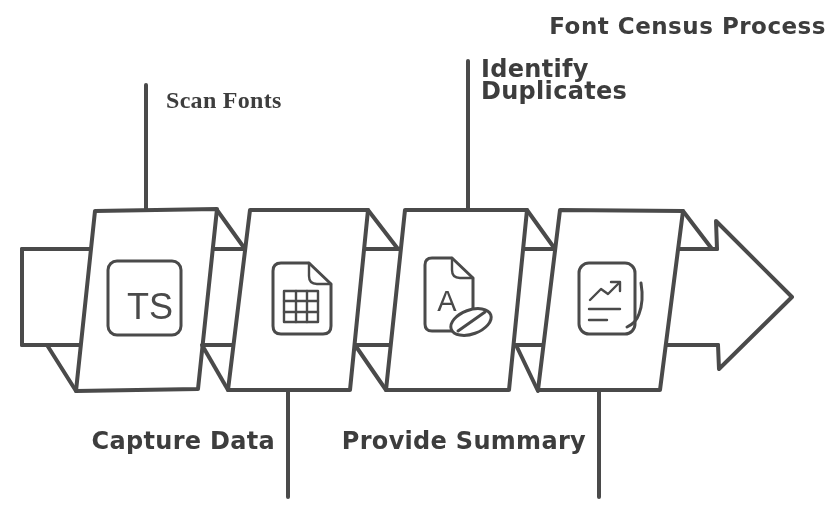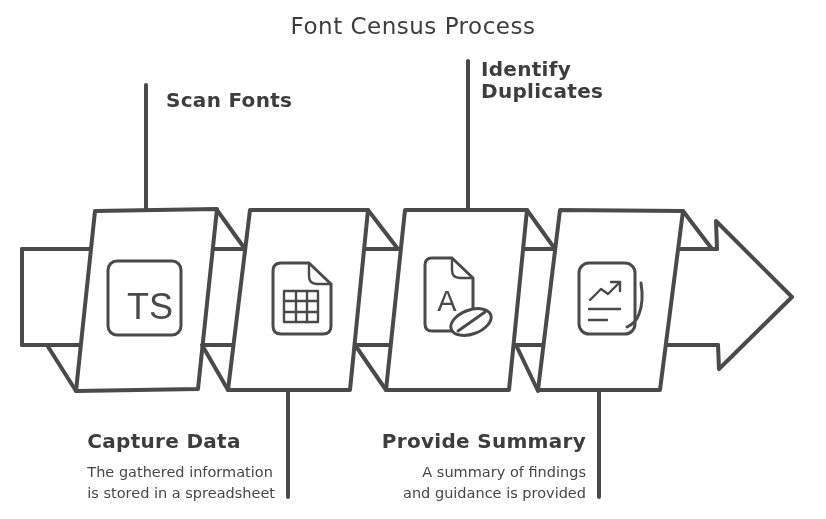--- a/index.html
+++ b/index.html
@@ -9,36 +9,36 @@
     --background:#ffffff;
   }
   html,body{margin:0;padding:0;background:var(--background);}
   .canvas{
     position:relative;width:826px;height:519px;overflow:hidden;
     background:var(--background);
     font-family:"DejaVu Sans","Liberation Sans",sans-serif;
   }
   .title{
     position:absolute;top:13px;left:0;right:0;
-    text-align:center;font-size:23px;font-weight:400;
+    text-align:right;font-size:23px;font-weight:700;
     letter-spacing:.5px;color:var(--heading-text);
   }
   .label{position:absolute;}
   .label h3{
-    margin:0;font-size:20px;font-weight:700;
+    margin:0;font-size:24px;font-weight:700;
     color:var(--heading-text);line-height:22px;letter-spacing:.3px;
   }
   .label p{
     margin:10px 0 0;font-size:14.5px;line-height:21px;
     color:var(--body-text);white-space:pre-line;
   }
-  .label.top-1{left:166px;top:89px;}
+  .label.top-1{left:166px;top:89px;font-family:Liberation Serif, serif;}
   .label.top-2{left:481px;top:58px;}
   .label.top-2 h3{width:130px;}
-  .label.bottom-1{right:551px;top:430px;text-align:left;}
+  .label.bottom-1{right:551px;top:430px;text-align:right;}
   .label.bottom-2{right:240px;top:430px;text-align:right;}
   svg{position:absolute;left:0;top:0;}
   .s{stroke:var(--stroke);stroke-width:4;fill:none;stroke-linecap:round;stroke-linejoin:round;}
   .panel{stroke:var(--stroke);stroke-width:4;fill:var(--background);stroke-linejoin:round;}
   .ic{stroke:var(--stroke);stroke-width:3;fill:none;stroke-linecap:round;stroke-linejoin:round;}
   .ic-fill{stroke:var(--stroke);stroke-width:3;fill:var(--background);stroke-linecap:round;stroke-linejoin:round;}
   .ic-thin{stroke:var(--stroke);stroke-width:2.4;fill:none;stroke-linecap:round;stroke-linejoin:round;}
   .ic-text{fill:var(--stroke);font-family:"Liberation Sans","DejaVu Sans",sans-serif;}
 </style>
 </head>
@@ -107,23 +107,19 @@
   <div class="label top-1">
     <h3>Scan Fonts</h3>
   </div>
 
   <div class="label top-2">
     <h3>Identify Duplicates</h3>
   </div>
 
   <div class="label bottom-1">
     <h3>Capture Data</h3>
-    <p>The gathered information
-is stored in a spreadsheet</p>
   </div>
 
   <div class="label bottom-2">
     <h3>Provide Summary</h3>
-    <p>A summary of findings
-and guidance is provided</p>
   </div>
 
 </div>
 
 </body></html>

